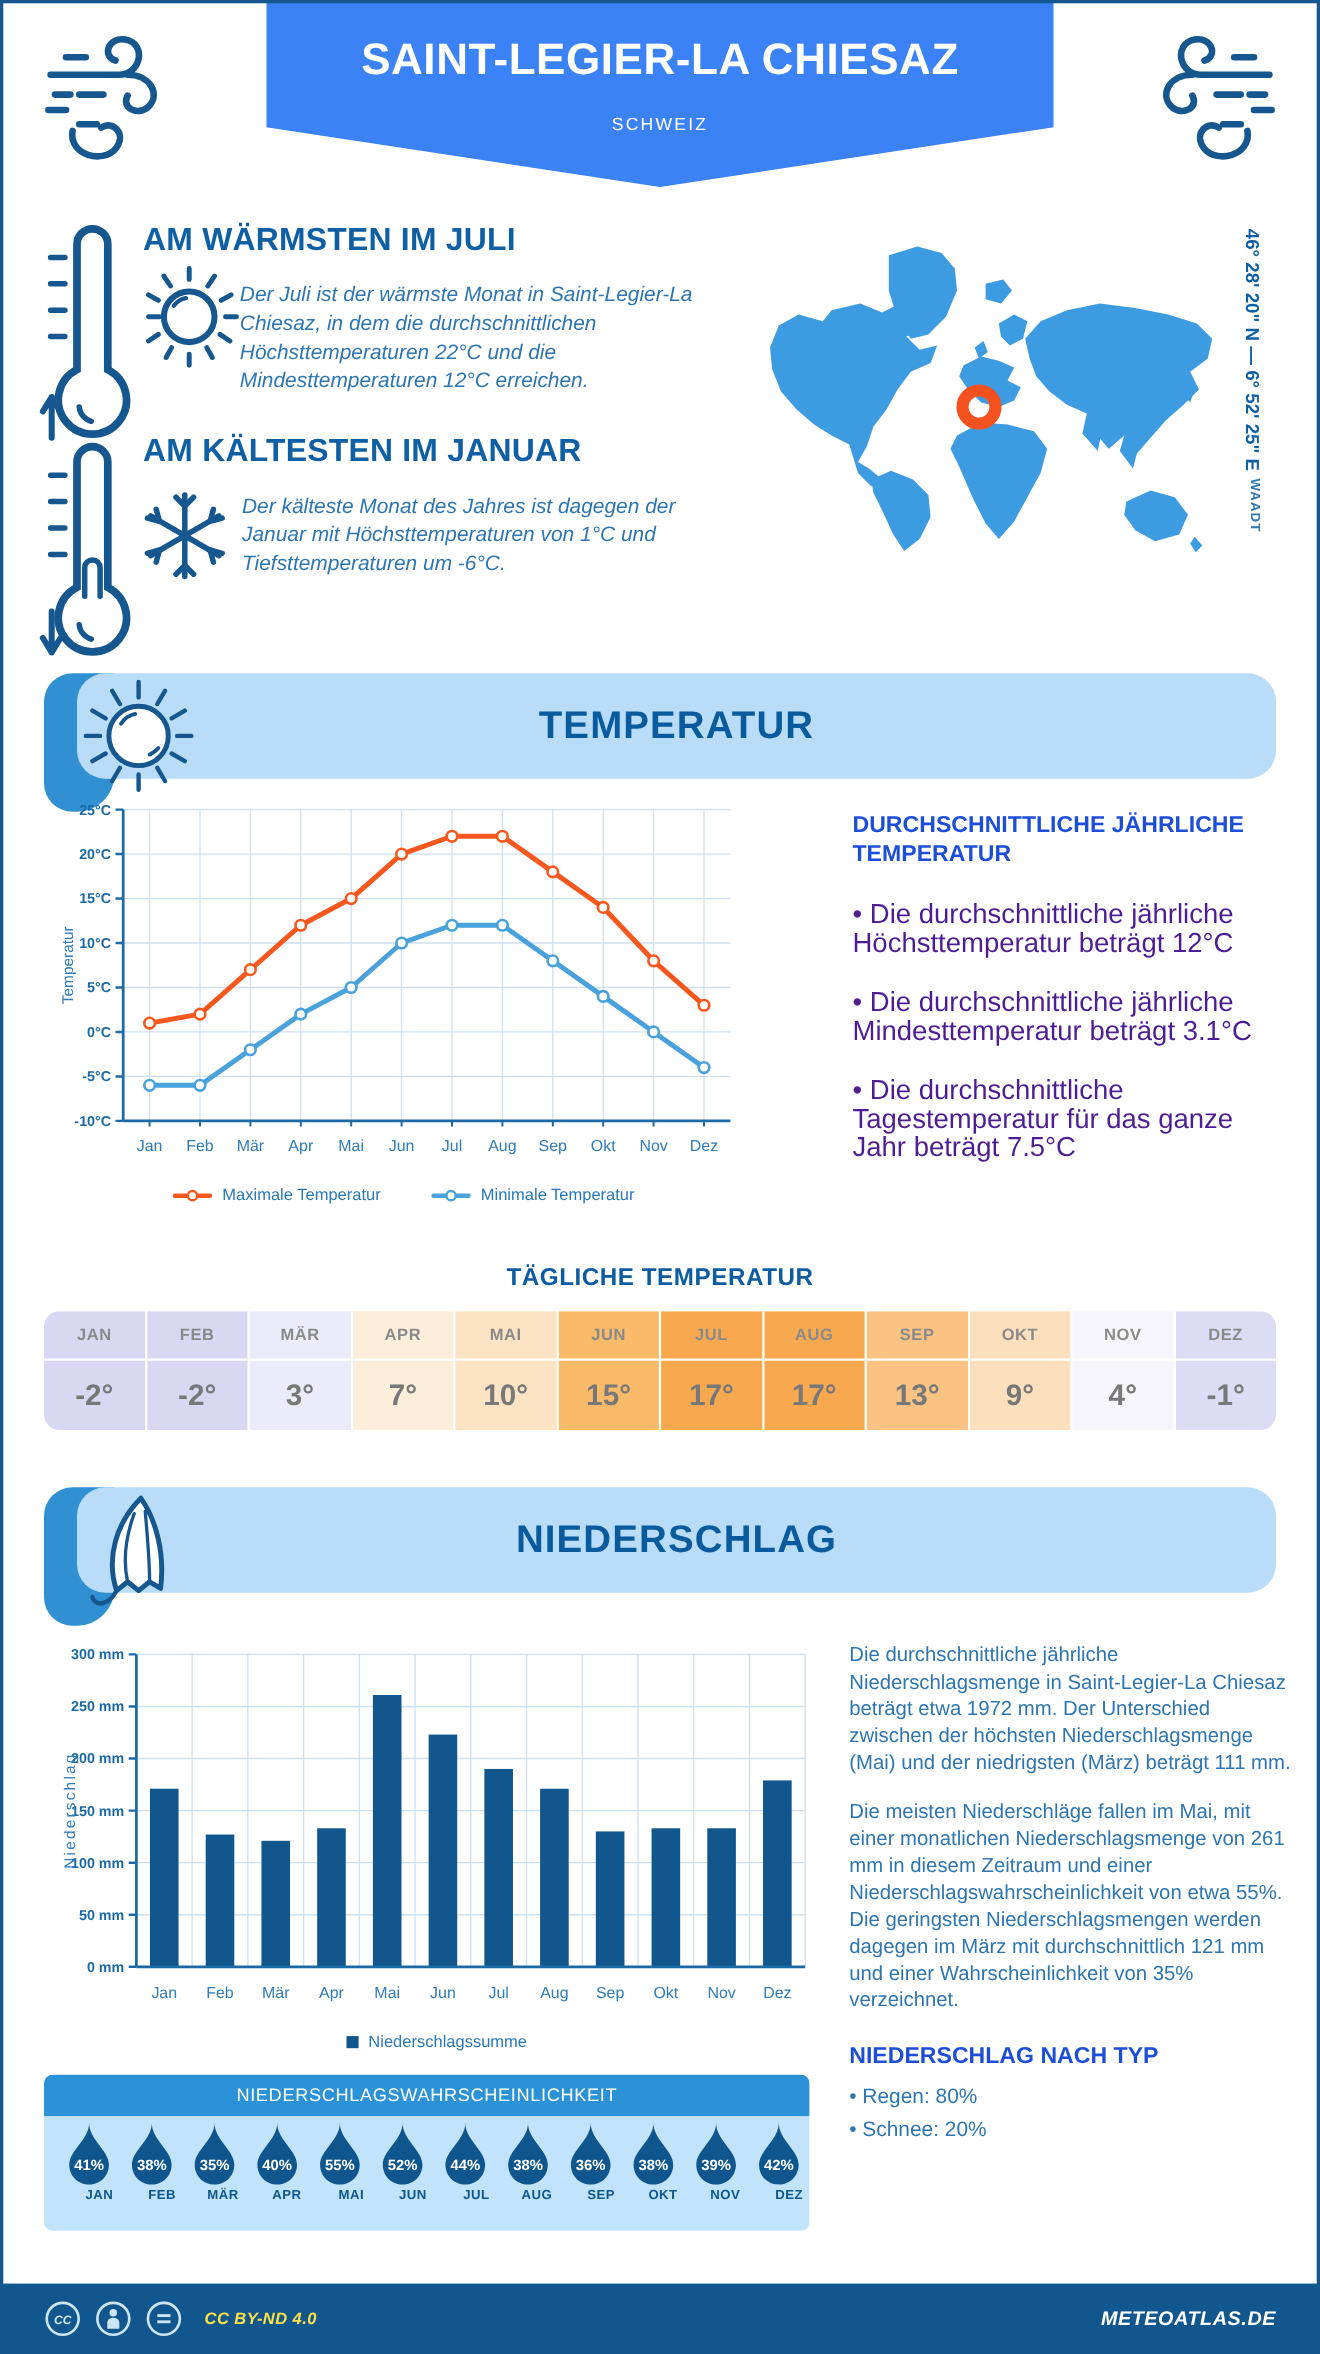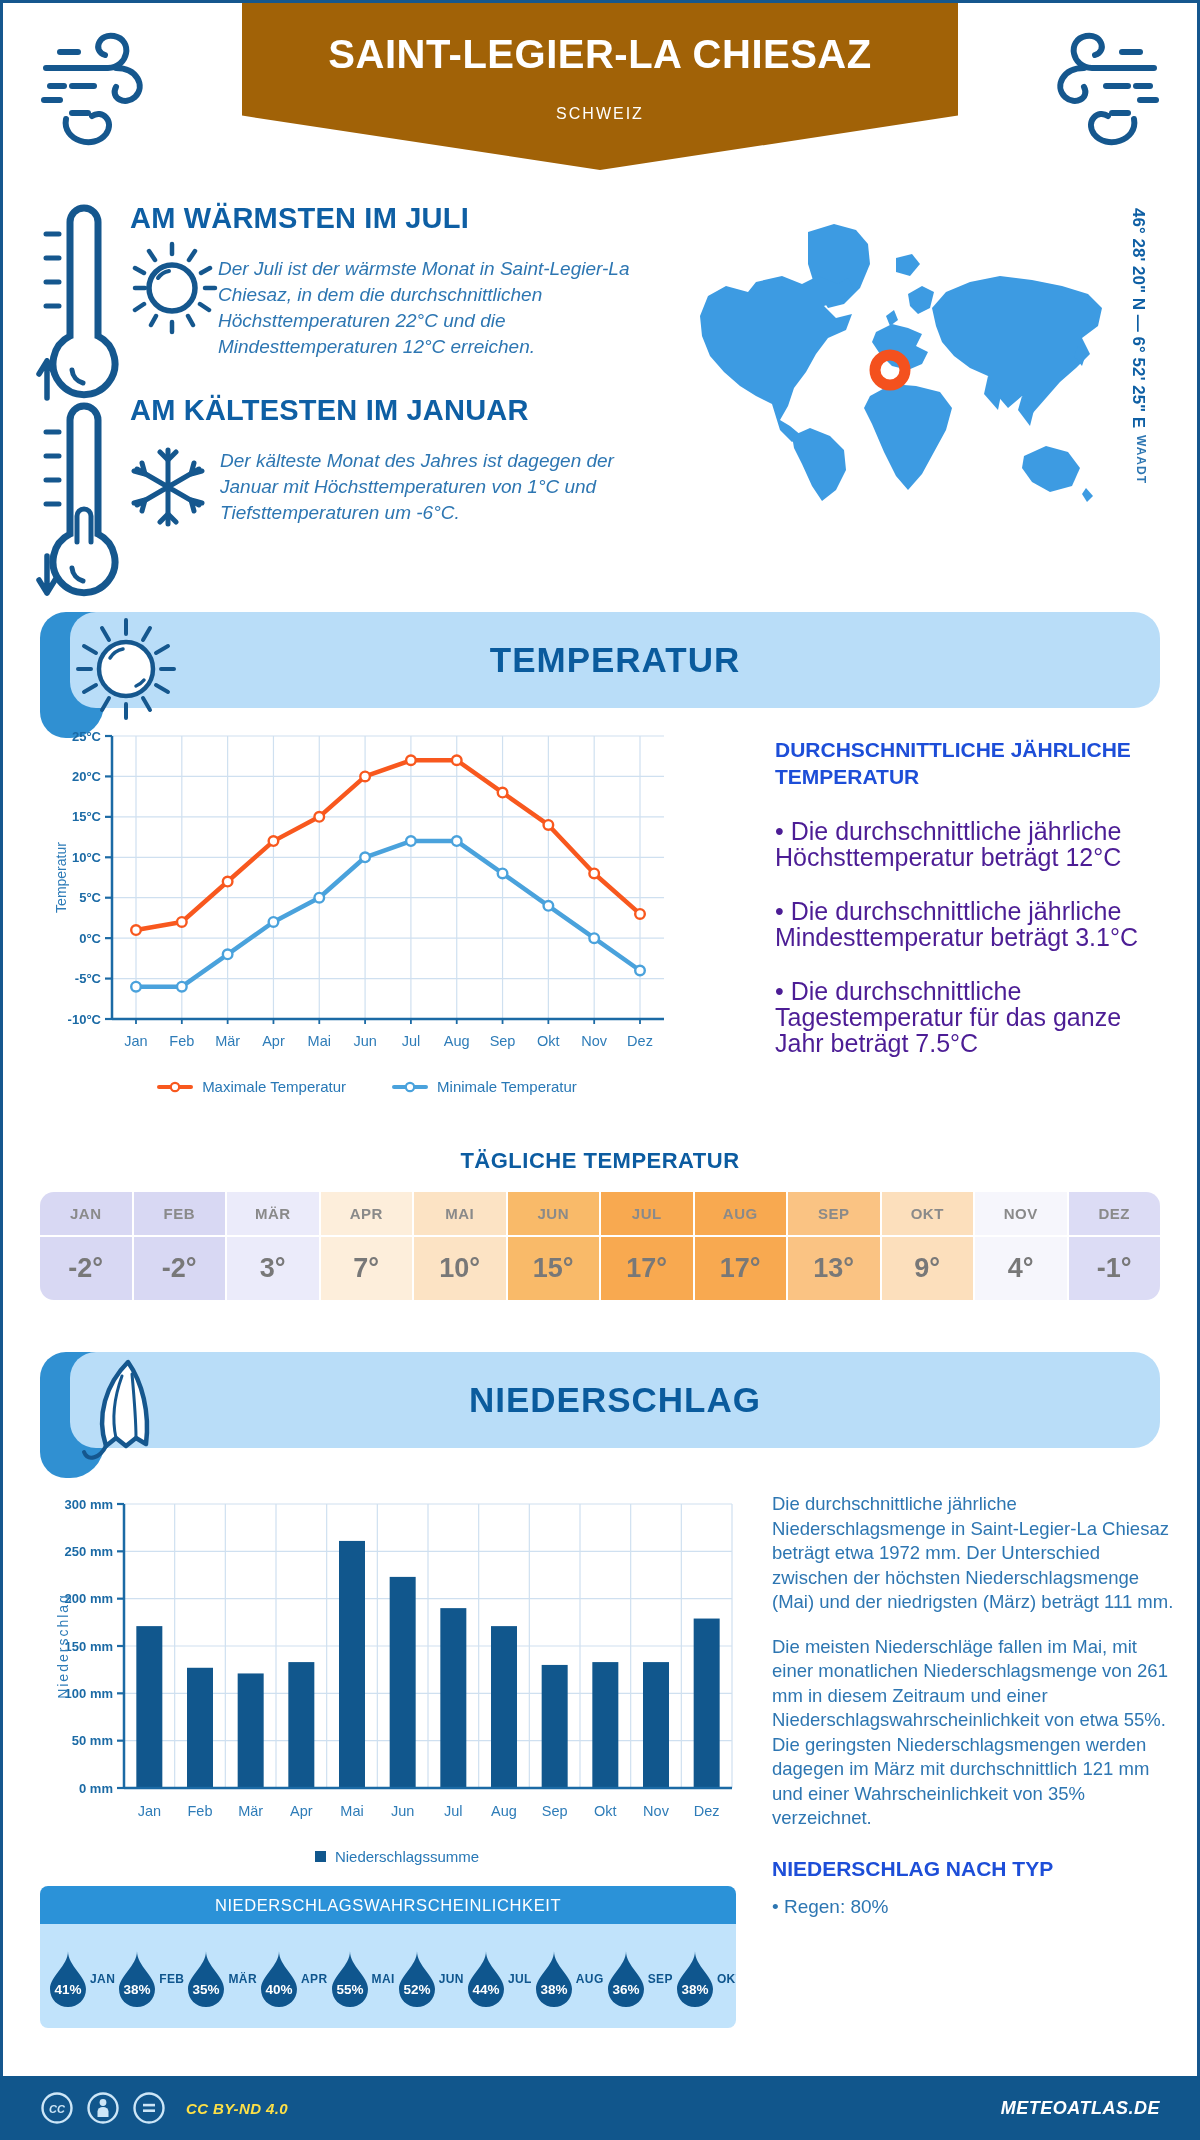--- a/index.html
+++ b/index.html
@@ -2,21 +2,21 @@
 <html><head>
 <meta charset="utf-8">
 <style>
   html,body{margin:0;padding:0;background:#e8e8e8;}
   #page{position:relative;width:1200px;height:2140px;margin:0 auto;background:#ffffff;
         font-family:"Liberation Sans","DejaVu Sans",sans-serif;overflow:hidden;}
   .frame{position:absolute;inset:0;border:3px solid #15578e;pointer-events:none;z-index:50;}
   .abs{position:absolute;}
 
   
-  .banner{position:absolute;left:242px;top:0;width:716px;height:170px;background:#a16207;
+  .banner{position:absolute;left:242px;top:0;width:716px;height:170px;background:#3b82f6;
           clip-path:polygon(0 0,100% 0,100% 68%,50% 100%,0 68%);text-align:center;z-index:5;}
   .banner .title{margin-top:32px;color:#fff;font-size:40px;font-weight:bold;letter-spacing:.5px;}
   .banner .subtitle{margin-top:28px;color:#fff;font-size:16px;letter-spacing:2px;}
 
   
   .hl-title{position:absolute;font-size:29px;font-weight:bold;color:#0e5fa4;letter-spacing:.2px;}
   .hl-text{position:absolute;font-size:19px;line-height:26px;color:#2d76b2;font-style:italic;}
 
   
   .coords{position:absolute;left:1128px;top:208px;height:320px;display:flex;gap:7px;
@@ -50,21 +50,21 @@
 
   
   .legend{position:absolute;display:flex;justify-content:center;gap:46px;align-items:center;}
   .legend .item{display:flex;align-items:center;gap:9px;font-size:15px;color:#2878b6;}
 
   
   #prob-panel{position:absolute;left:40px;top:1886px;width:696px;height:142px;border-radius:8px;overflow:hidden;}
   #prob-head{height:38px;background:#2b92d8;color:#fff;display:flex;align-items:center;justify-content:center;
              font-size:16.5px;font-weight:normal;letter-spacing:.6px;}
   #prob-body{height:104px;background:#c1e3fb;display:flex;padding:0 6px;}
-  .drop{flex:1;display:flex;align-items:center;padding-top:5px;}
+  .drop{flex:1;display:flex;flex-direction:column;align-items:flex-end;padding-top:5px;}
   .drop .lbl{margin-top:1px;font-size:12px;font-weight:bold;color:#0f568e;letter-spacing:.4px;}
 
   
   #footer{position:absolute;left:0;top:2076px;width:1200px;height:64px;background:#11568c;display:flex;
           align-items:center;z-index:60;font-style:italic;}
   #footer .lic{display:flex;align-items:center;gap:12px;margin-left:40px;}
   #footer .lic-text{color:#fde047;font-weight:bold;font-size:15px;margin-left:8px;letter-spacing:.4px;}
   #footer .site{margin-left:auto;margin-right:40px;color:#fff;font-weight:bold;font-size:18px;letter-spacing:.5px;}
 </style>
 </head>
@@ -411,20 +411,21 @@
         <span style="width: 11px; height: 11px; background: rgb(17, 87, 141); display: inline-block;"></span>
         <span>Niederschlagssumme</span>
       </span>
     </div>
 
   <div class="abs" style="left:772px;top:1492px;width:402px;">
     <p class="body-p">Die durchschnittliche jährliche Niederschlagsmenge in Saint-Legier-La Chiesaz beträgt etwa 1972 mm. Der Unterschied zwischen der höchsten Niederschlagsmenge (Mai) und der niedrigsten (März) beträgt 111 mm.</p>
     <p class="body-p" style="margin-top:20px;">Die meisten Niederschläge fallen im Mai, mit einer monatlichen Niederschlagsmenge von 261 mm in diesem Zeitraum und einer Niederschlagswahrscheinlichkeit von etwa 55%. Die geringsten Niederschlagsmengen werden dagegen im März mit durchschnittlich 121 mm und einer Wahrscheinlichkeit von 35% verzeichnet.</p>
     <div class="side-title" style="margin-top:24px;">NIEDERSCHLAG NACH TYP</div>
     <p class="body-p" style="margin-top:10px;font-size:19px;line-height:30px;">• Regen: 80%</p>
+    <p class="body-p" style="margin-top:0;font-size:19px;line-height:30px;">• Schnee: 20%</p>
   </div>
 
   <div id="prob-panel">
     <div id="prob-head">NIEDERSCHLAGSWAHRSCHEINLICHKEIT</div>
     <div id="prob-body">
         <div class="drop">
           <svg width="44" height="58" viewBox="0 0 44 58">
             <path d="M22,1 C22,16 4,26 4,39 C4,49.5 12,57 22,57 C32,57 40,49.5 40,39 C40,26 22,16 22,1 Z" fill="#0f568e"></path>
             <text x="22" y="44" text-anchor="middle" fill="#ffffff" font-size="13.5" font-weight="bold">41%</text>
           </svg>

